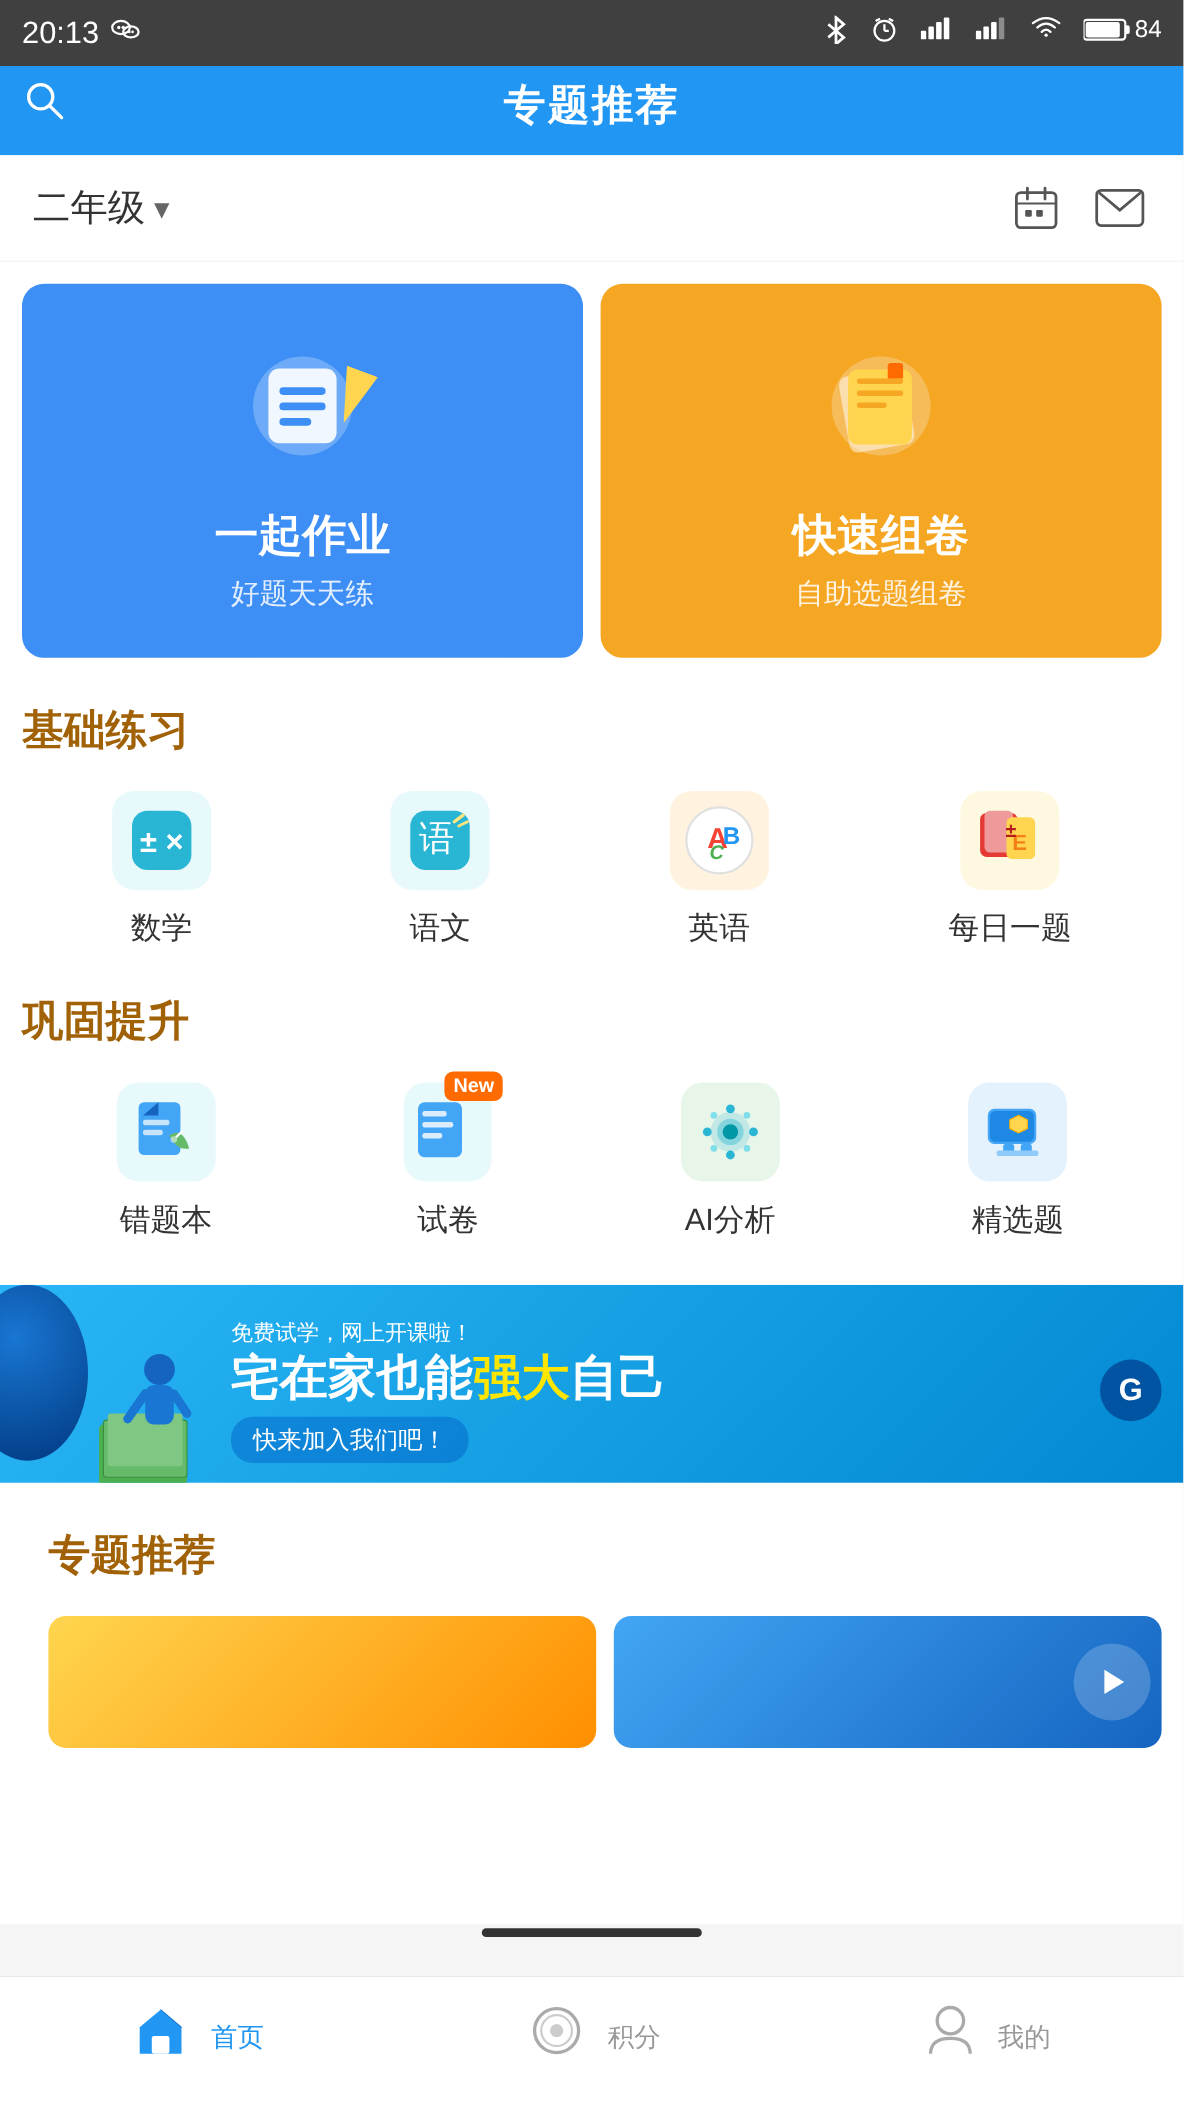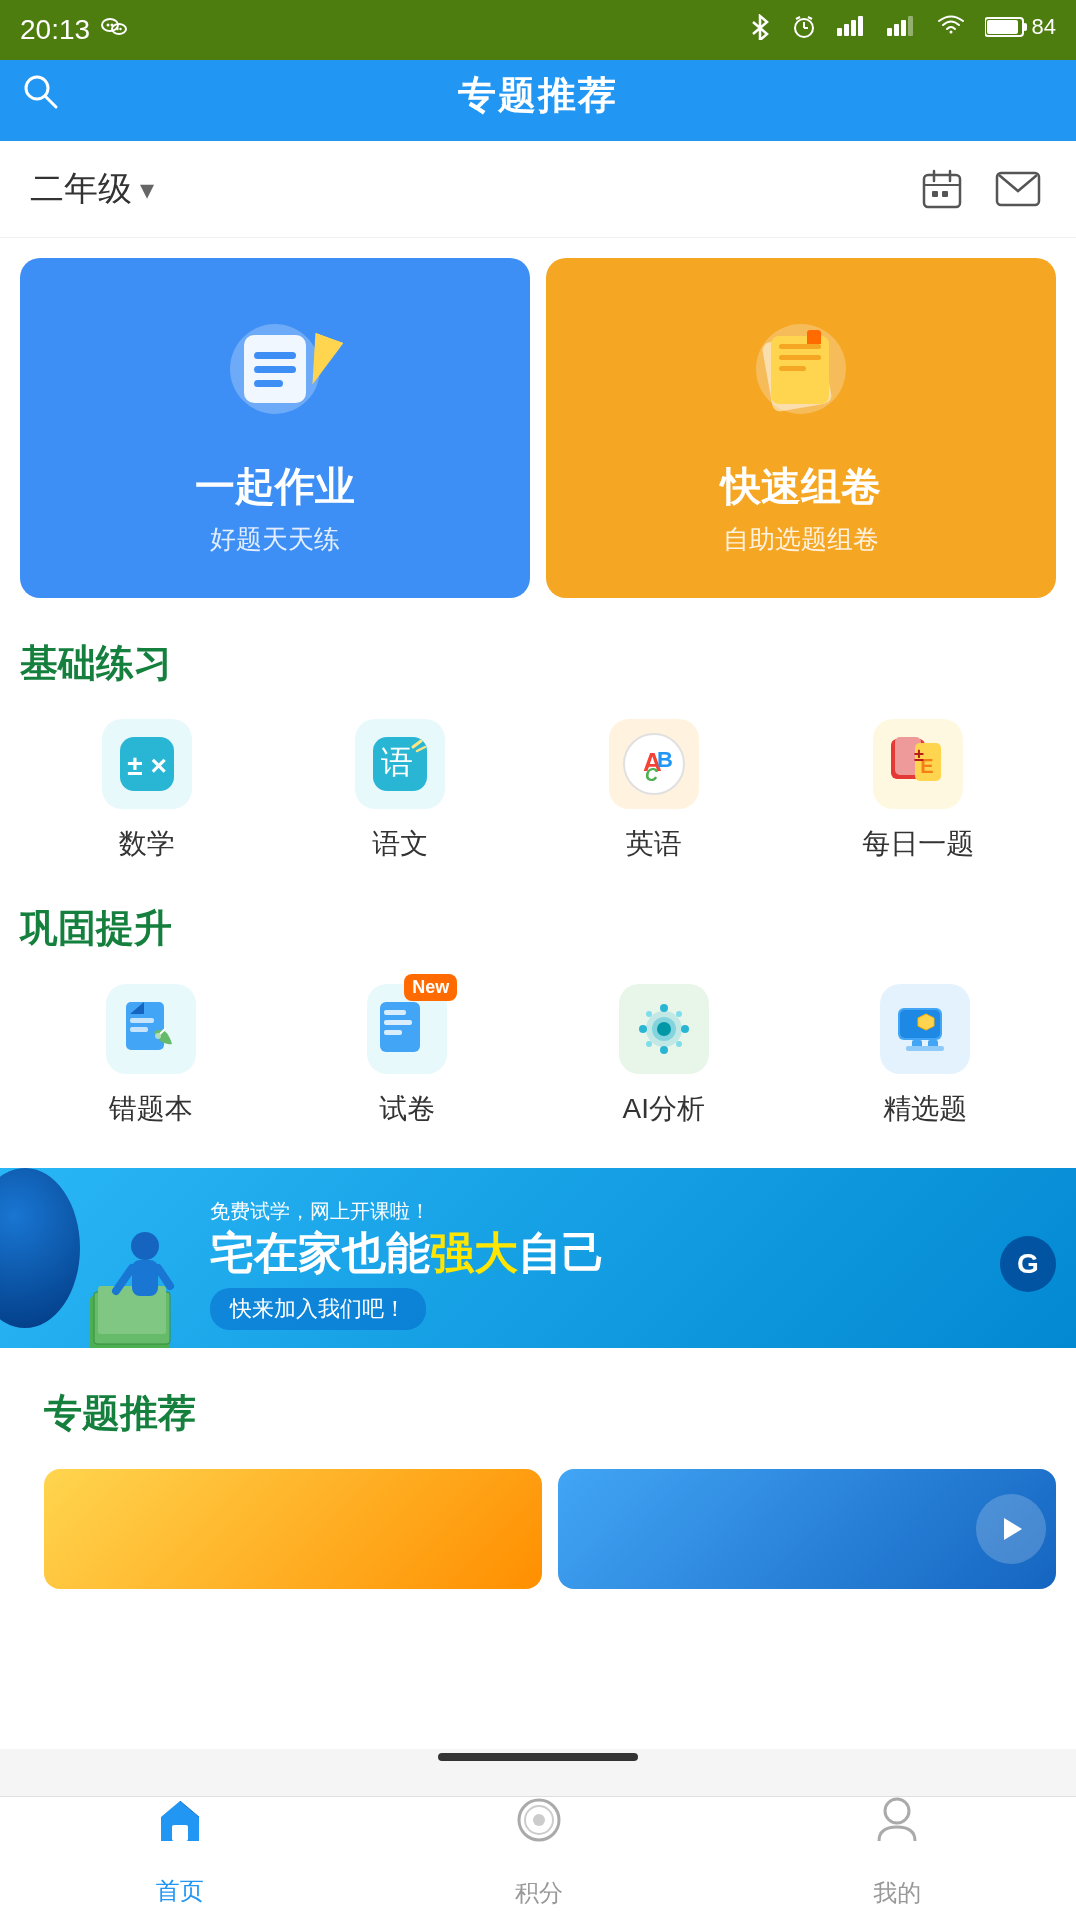--- a/index.html
+++ b/index.html
@@ -7,21 +7,21 @@
     body {
       font-family: -apple-system, "PingFang SC", "Microsoft YaHei", sans-serif;
       background: #f5f5f5;
       width: 1076px;
       min-height: 1916px;
       overflow-x: hidden;
     }
 
     
     .status-bar {
-      background: #4d7c0f;
+      background: #404040;
       color: white;
       display: flex;
       justify-content: space-between;
       align-items: center;
       padding: 0 20px;
       height: 60px;
       font-size: 28px;
       font-weight: 500;
     }
     .status-left { display: flex; align-items: center; gap: 10px; }
@@ -121,21 +121,21 @@
     }
     .hero-card-subtitle {
       color: rgba(255,255,255,0.85);
       font-size: 26px;
     }
 
     
     .section-title {
       font-size: 38px;
       font-weight: 700;
-      color: #15803d;
+      color: #a16207;
       margin: 20px 0 30px;
     }
 
     
     .icon-grid {
       display: flex;
       justify-content: space-around;
       margin-bottom: 40px;
     }
     .grid-item {
@@ -181,21 +181,21 @@
       background: white;
       border-top: 1px solid #e0e0e0;
       display: flex;
       justify-content: space-around;
       align-items: center;
       height: 120px;
       padding-bottom: 10px;
     }
     .nav-item {
       display: flex;
-      flex-direction: column;
+      flex-direction: row;
       align-items: center;
       gap: 21px;
       cursor: pointer;
     }
     .nav-icon {
       font-size: 46px;
     }
     .nav-label {
       font-size: 24px;
       color: #999;

